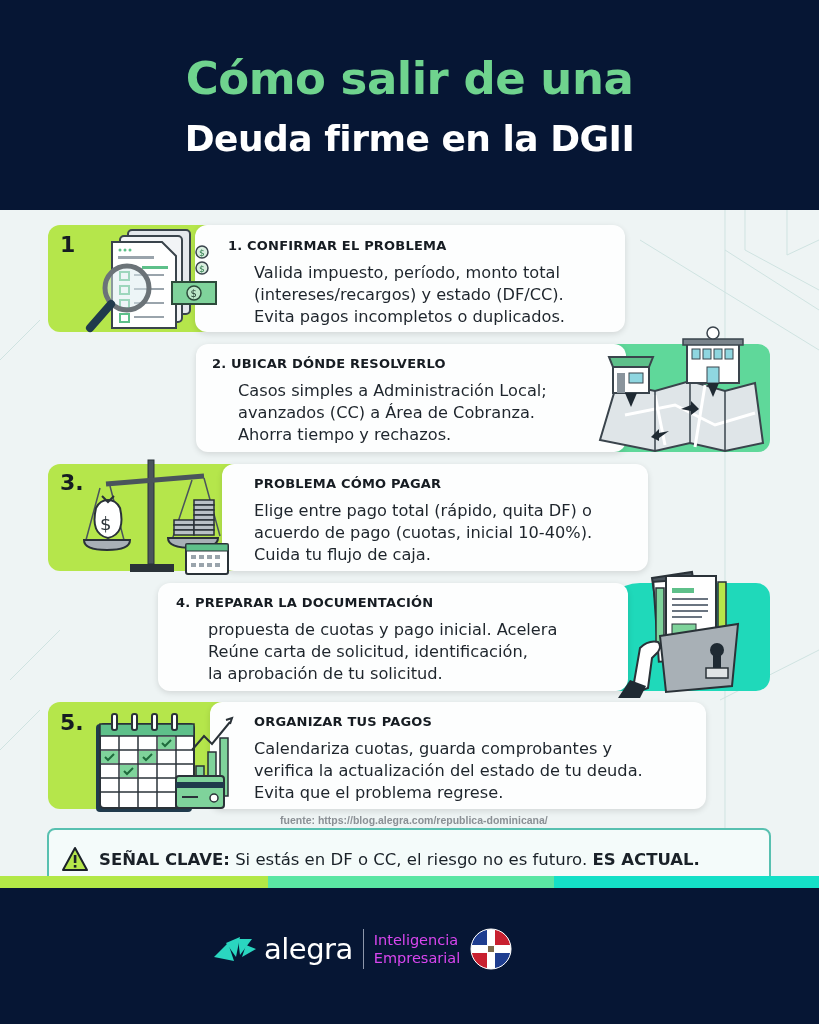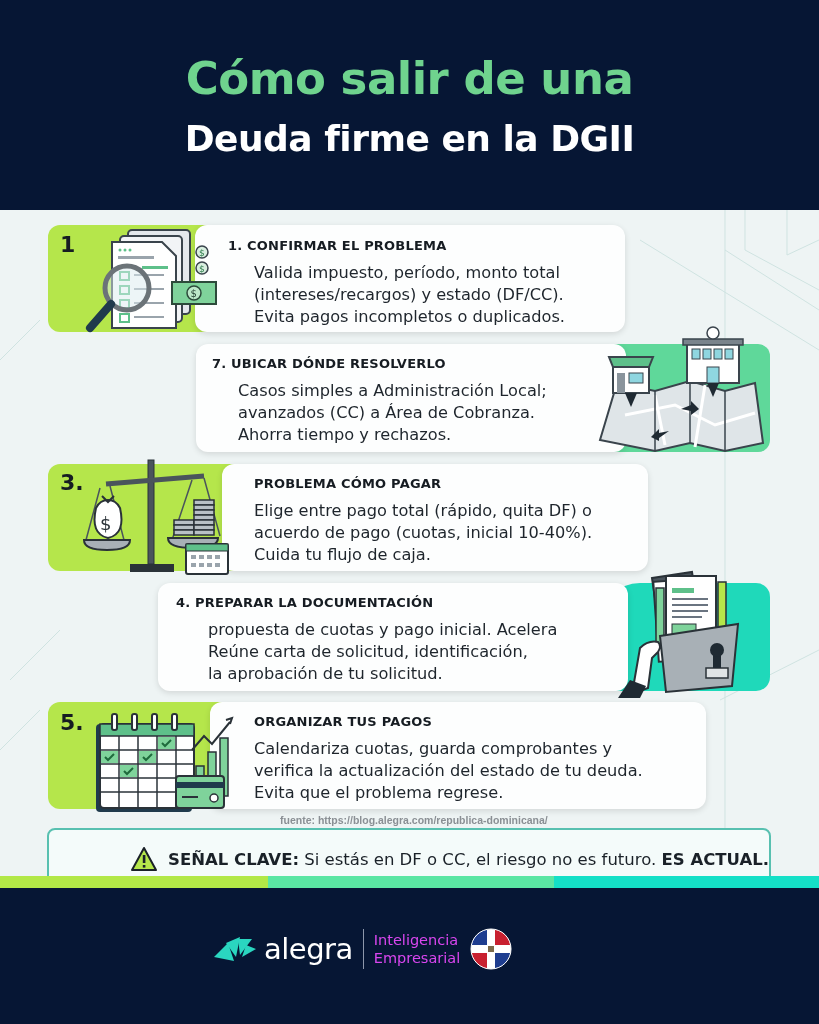--- a/index.html
+++ b/index.html
@@ -18,21 +18,21 @@
 
     .step-num { position: absolute; font-weight: bold; font-size: 22px; color: #161c22; font-family: "DejaVu Sans", sans-serif; }
     .step-title { position: absolute; font-weight: bold; font-size: 13px; color: #161c22; font-family: "DejaVu Sans", sans-serif; white-space: nowrap; letter-spacing: 0.2px; }
     .step-body { position: absolute; font-size: 16.2px; color: #1e252c; line-height: 22px; font-family: "DejaVu Sans", sans-serif; white-space: nowrap; }
     .step-body span { display: block; }
 
     .icon { position: absolute; }
 
     .source { position: absolute; top: 604px; left: 0; width: 100%; padding-left: 280px; font-size: 10.5px; color: #8a8f94; font-family: "Liberation Sans", sans-serif; font-weight: bold; }
 
-    .signal { position: absolute; left: 47px; top: 618px; width: 724px; height: 62px; border: 2px solid #58c0b0; border-radius: 8px; background: #f4fbfa; display: flex; align-items: center; padding-left: 12px; justify-content: flex-end; }
+    .signal { position: absolute; left: 47px; top: 618px; width: 724px; height: 62px; border: 2px solid #58c0b0; border-radius: 8px; background: #f4fbfa; display: flex; align-items: center; padding-left: 12px; }
     .signal-text { font-size: 16.5px; color: #1a2128; font-family: "DejaVu Sans", sans-serif; white-space: nowrap; margin-left: 10px; }
     .signal-text b { font-weight: bold; }
 
     .stripe { position: absolute; top: 876px; height: 12px; }
 
     .footer { position: absolute; left: 0; top: 888px; width: 819px; height: 136px; background: #061634; }
     .logo-wrap { position: absolute; left: 212px; top: 40px; display: flex; align-items: center; }
     .brand { color: #ffffff; font-size: 29px; font-family: "DejaVu Sans", sans-serif; margin-left: 6px; letter-spacing: -0.5px; }
     .divider { width: 1px; height: 40px; background: #8d97ab; margin: 0 10px; }
     .tagline { color: #d946ef; font-size: 14.5px; line-height: 18px; font-family: "DejaVu Sans", sans-serif; }
@@ -100,21 +100,21 @@
   </svg>
   <div class="step-title" style="left:228px; top:28px;">1. CONFIRMAR EL PROBLEMA</div>
   <div class="step-body" style="left:254px; top:52px;">
     <span>Valida impuesto, período, monto total</span>
     <span>(intereses/recargos) y estado (DF/CC).</span>
     <span>Evita pagos incompletos o duplicados.</span>
   </div>
 
   <div class="green-tab" style="left:580px; top:134px; width:190px; height:108px; background:#5fd89a;"></div>
   <div class="card" style="left:196px; top:134px; width:430px; height:108px;"></div>
-  <div class="step-title" style="left:212px; top:146px;">7. UBICAR DÓNDE RESOLVERLO</div>
+  <div class="step-title" style="left:212px; top:146px;">2. UBICAR DÓNDE RESOLVERLO</div>
   <div class="step-body" style="left:238px; top:170px;">
     <span>Casos simples a Administración Local;</span>
     <span>avanzados (CC) a Área de Cobranza.</span>
     <span>Ahorra tiempo y rechazos.</span>
   </div>
   <svg class="icon" style="left:595px; top:115px;" width="170" height="130" viewBox="0 0 170 130">
     <path d="M5 115 L22 58 L60 66 L95 56 L130 66 L160 58 L168 118 L130 126 L95 118 L60 126 Z" fill="#dfe5e8" stroke="#3a444c" stroke-width="2"></path>
     <g stroke="#ffffff" stroke-width="3" fill="none">
         <path d="M30 90 L80 80 L120 100 L160 88"></path>
         <path d="M60 70 L70 120"></path>

